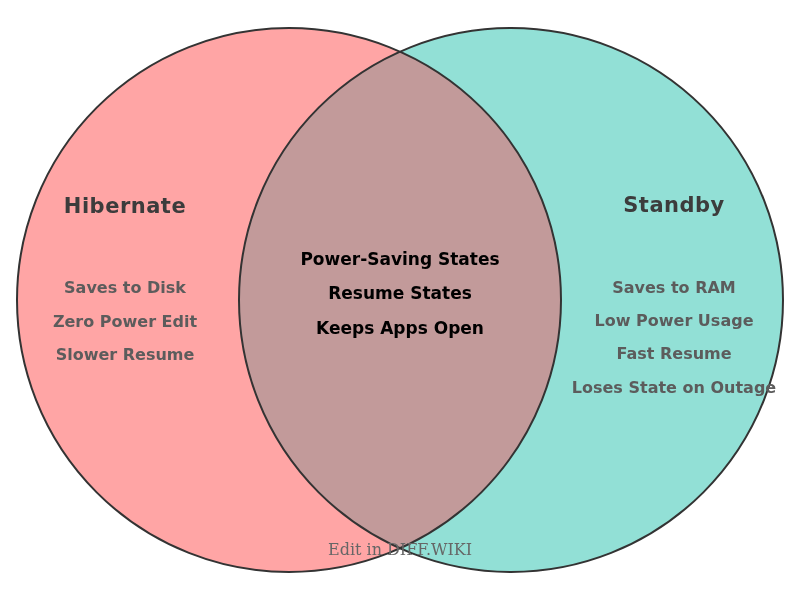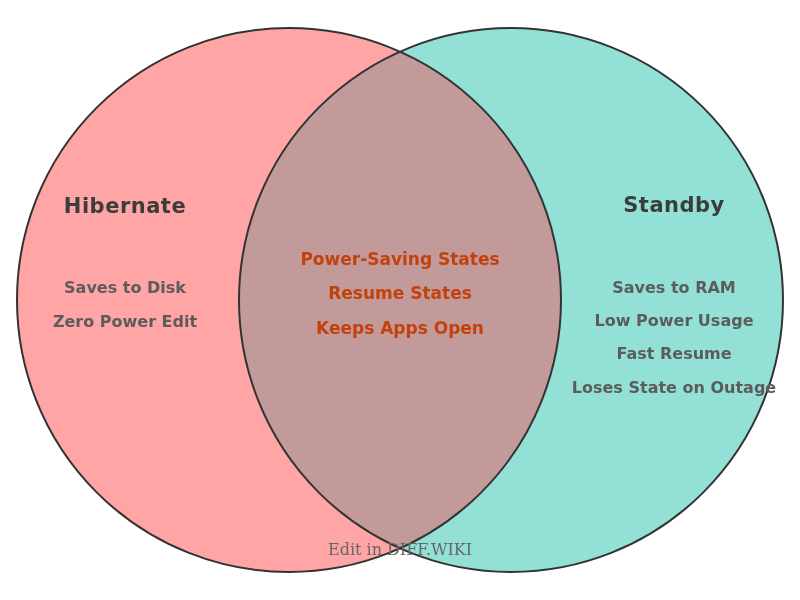--- a/index.html
+++ b/index.html
@@ -36,21 +36,21 @@
     font-size: 21px;
     color: #3c3c3c;
     letter-spacing: 0.5px;
   }
   .side-item {
     font-size: 16px;
     color: #5c5c5c;
   }
   .center-item {
     font-size: 17px;
-    color: #c2410c;
+    color: #000000;
   }
   .footer-link {
     position: absolute;
     transform: translate(-50%, -50%);
     left: 400px;
     top: 549px;
     font-family: "DejaVu Serif", serif;
     font-weight: normal;
     font-size: 16px;
     color: #666666;
@@ -67,20 +67,21 @@
     <circle cx="289" cy="300" r="272" fill="#FFA5A5"></circle>
     <circle cx="511" cy="300" r="272" fill="#92E0D6"></circle>
     <path d="M 400 51.7 A 272 272 0 0 1 400 548.3 A 272 272 0 0 1 400 51.7 Z" fill="#C29A9A"></path>
     <circle class="outline" cx="289" cy="300" r="272"></circle>
     <circle class="outline" cx="511" cy="300" r="272"></circle>
   </svg>
 
   <div class="label circle-title" style="left:125px; top:206px;">Hibernate</div>
   <div class="label side-item" style="left:125px; top:287px;">Saves to Disk</div>
   <div class="label side-item" style="left:125px; top:321px;">Zero Power Edit</div>
+  <div class="label side-item" style="left:125px; top:354px;">Slower Resume</div>
 
   <div class="label center-item" style="left:400px; top:259px;">Power-Saving States</div>
   <div class="label center-item" style="left:400px; top:293px;">Resume States</div>
   <div class="label center-item" style="left:400px; top:328px;">Keeps Apps Open</div>
 
   <div class="label circle-title" style="left:674px; top:205px;">Standby</div>
   <div class="label side-item" style="left:674px; top:287px;">Saves to RAM</div>
   <div class="label side-item" style="left:674px; top:320px;">Low Power Usage</div>
   <div class="label side-item" style="left:674px; top:353px;">Fast Resume</div>
   <div class="label side-item" style="left:674px; top:387px;">Loses State on Outage</div>

